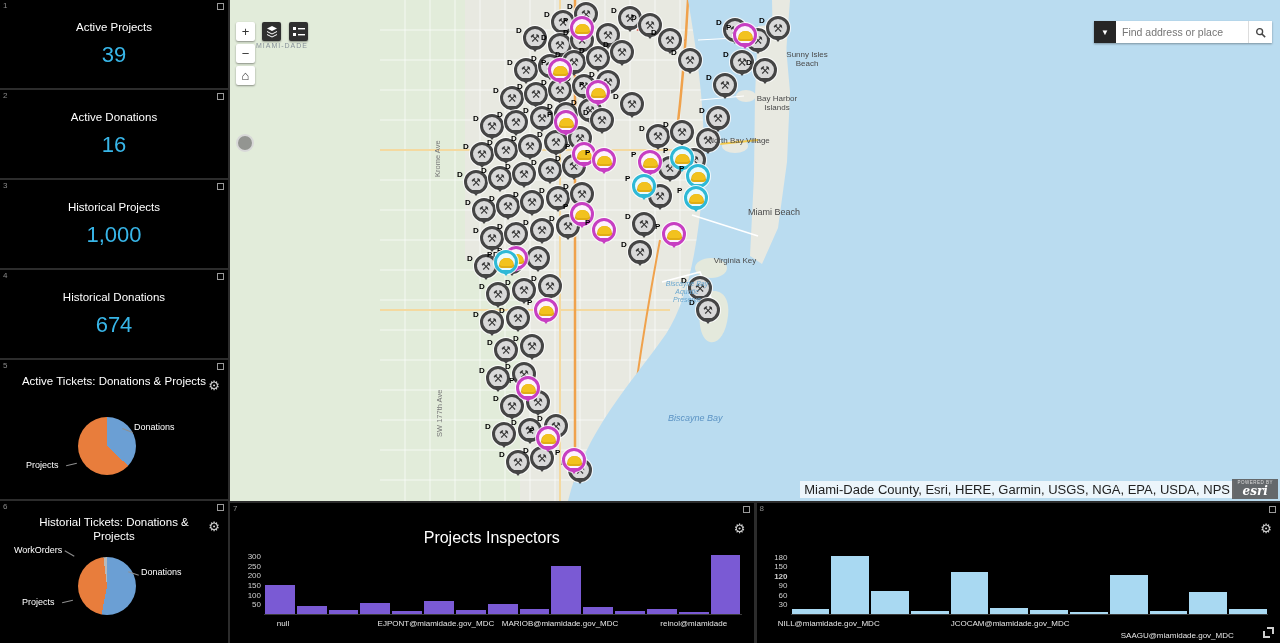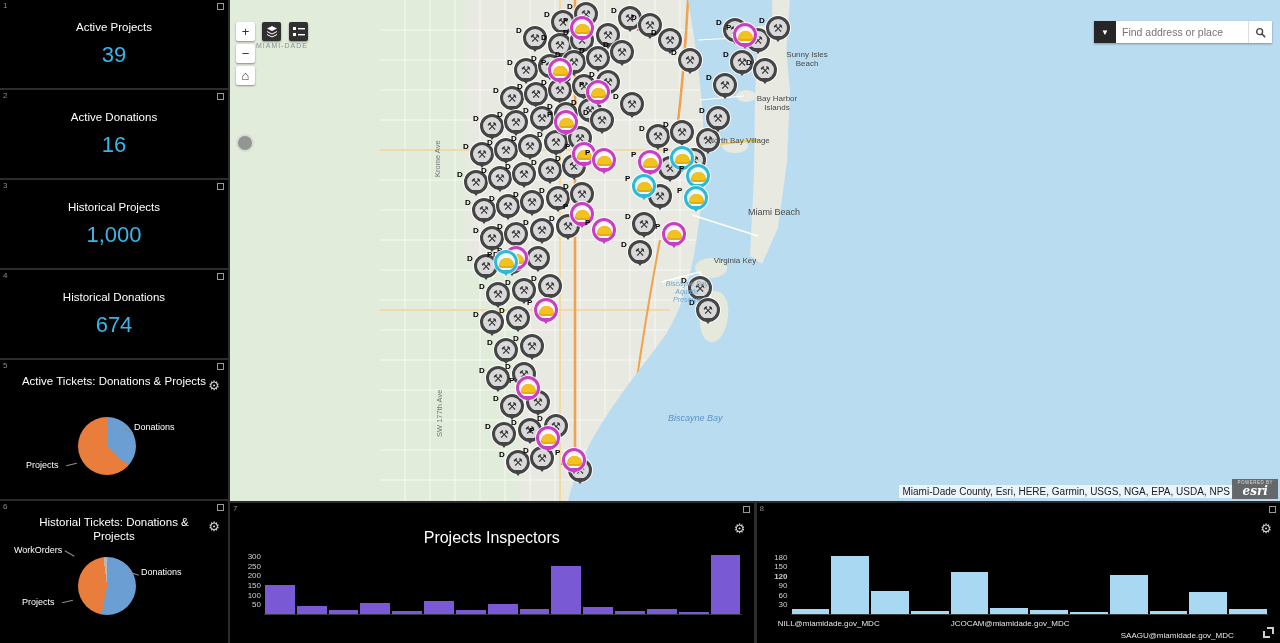--- a/index.html
+++ b/index.html
@@ -44,21 +44,21 @@
   .mlabel.rot{transform:rotate(-90deg);transform-origin:left bottom;}
   .mapctl{position:absolute;left:6px;top:22px;display:flex;flex-direction:column;gap:3px;z-index:6;}
   .mbtn{width:19px;height:19px;border:none;border-radius:2px;background:#fff;color:#333;font-size:13px;line-height:1;display:flex;align-items:center;justify-content:center;box-shadow:0 1px 2px rgba(0,0,0,.4);cursor:pointer;padding:0;}
   .mbtn.dark{background:#2f2f2f;color:#fff;}
   .toolrow{position:absolute;left:32px;top:22px;display:flex;gap:8px;z-index:6;}
   .locate{position:absolute;left:6px;top:134px;width:18px;height:18px;border-radius:50%;background:rgba(120,120,120,.75);border:2px solid #d8d8d8;z-index:6;cursor:pointer;}
   .search{position:absolute;top:21px;right:8px;display:flex;z-index:7;height:22px;box-shadow:0 1px 2px rgba(0,0,0,.35);}
   .scaret{width:22px;background:#262626;color:#fff;border:none;font-size:8px;cursor:pointer;}
   .sinput{width:132px;border:none;padding:0 6px;font-size:10.5px;font-family:"Liberation Sans",sans-serif;color:#333;}
   .sbtn{width:24px;background:#fff;border:none;border-left:1px solid #ddd;display:flex;align-items:center;justify-content:center;cursor:pointer;}
-  .attrib{position:absolute;right:46px;bottom:3px;background:rgba(255,255,255,.72);color:#222;font-size:10px;padding:1px 4px;z-index:6;}
+  .attrib{position:absolute;right:46px;bottom:3px;background:rgba(255,255,255,.72);color:#222;font-size:13px;padding:1px 4px;z-index:6;}
   .esri{position:absolute;right:2px;bottom:2px;background:rgba(88,88,88,.88);color:#fff;padding:1px 5px 2px;text-align:center;z-index:6;}
   .esri .pb{font-size:4.5px;letter-spacing:.5px;color:#ddd;}
   .esri .name{font-size:12px;font-style:italic;font-weight:bold;font-family:"DejaVu Serif",serif;line-height:1;}
   
   .bottom{position:absolute;left:230px;top:503px;width:1050px;height:140px;display:flex;gap:3px;}
   .panel.chart{flex:1;}
   .ctitle{position:absolute;top:26px;left:0;right:0;text-align:center;font-size:16px;color:#fff;}
   .chart-body{position:absolute;left:8px;right:12px;top:50px;bottom:28px;display:flex;}
   .yaxis{position:relative;width:26px;flex:none;}
   .ytick{position:absolute;right:3px;transform:translateY(50%);font-size:8px;color:#cfcfcf;line-height:1;}
@@ -660,20 +660,26 @@
             <div class="bar" style="height: 15.625%; background: rgb(122, 90, 212);"></div>
             <div class="bar" style="height: 7.8125%; background: rgb(122, 90, 212);"></div>
             <div class="bar" style="height: 78.125%; background: rgb(122, 90, 212);"></div>
             <div class="bar" style="height: 10.9375%; background: rgb(122, 90, 212);"></div>
             <div class="bar" style="height: 4.6875%; background: rgb(122, 90, 212);"></div>
             <div class="bar" style="height: 7.8125%; background: rgb(122, 90, 212);"></div>
             <div class="bar" style="height: 3.75%; background: rgb(122, 90, 212);"></div>
             <div class="bar" style="height: 96.875%; background: rgb(122, 90, 212);"></div>
           </div>
       </div>
+      <div class="xlabels">
+          <div class="xlabel" style="left: 4%;">null</div>
+          <div class="xlabel" style="left: 36%;">EJPONT@miamidade.gov_MDC</div>
+          <div class="xlabel" style="left: 62%;">MARIOB@miamidade.gov_MDC</div>
+          <div class="xlabel" style="left: 90%;">reinol@miamidade</div>
+        </div>
     </div>
 
     <div class="panel chart">
       <span class="pnum">8</span>
       <span class="pexp"></span>
       <span class="gear">⚙</span>
       <div class="chart-body">
         <div class="yaxis">
             <div class="ytick" style="bottom: 92.3077%;">180</div>
             <div class="ytick" style="bottom: 76.9231%;">150</div>

